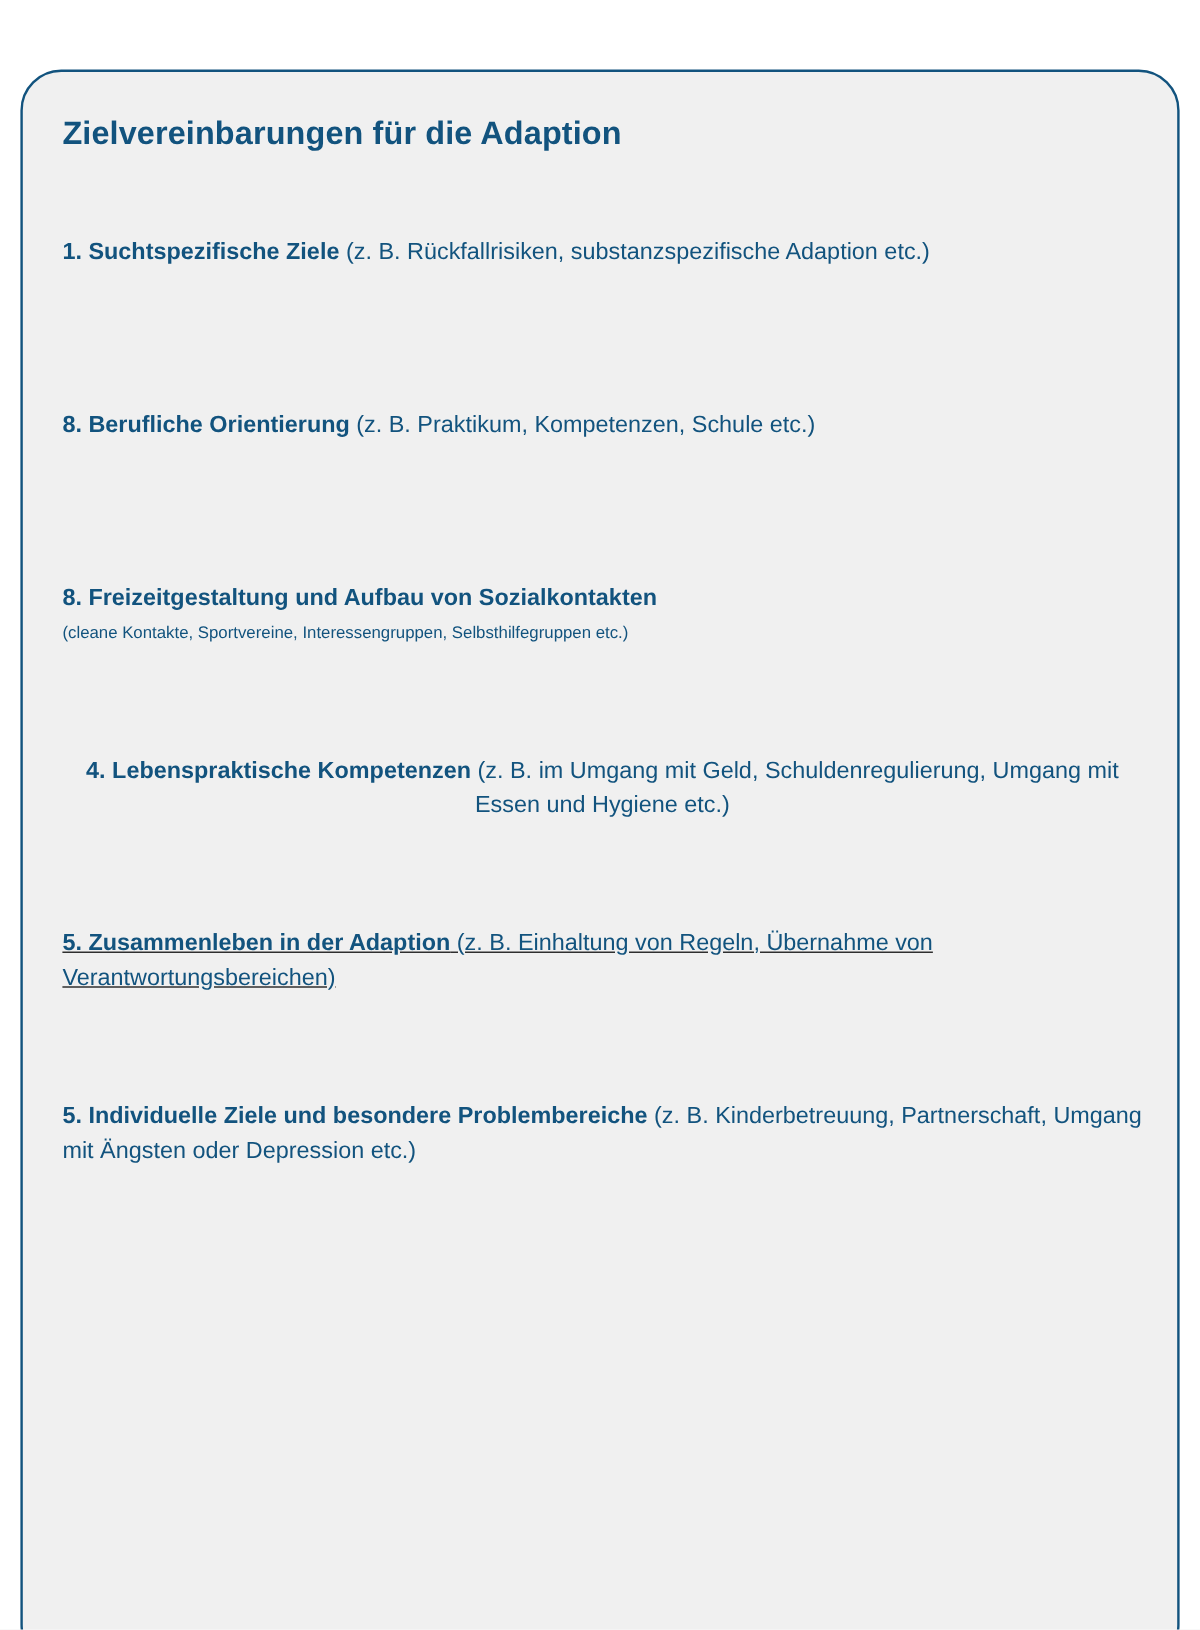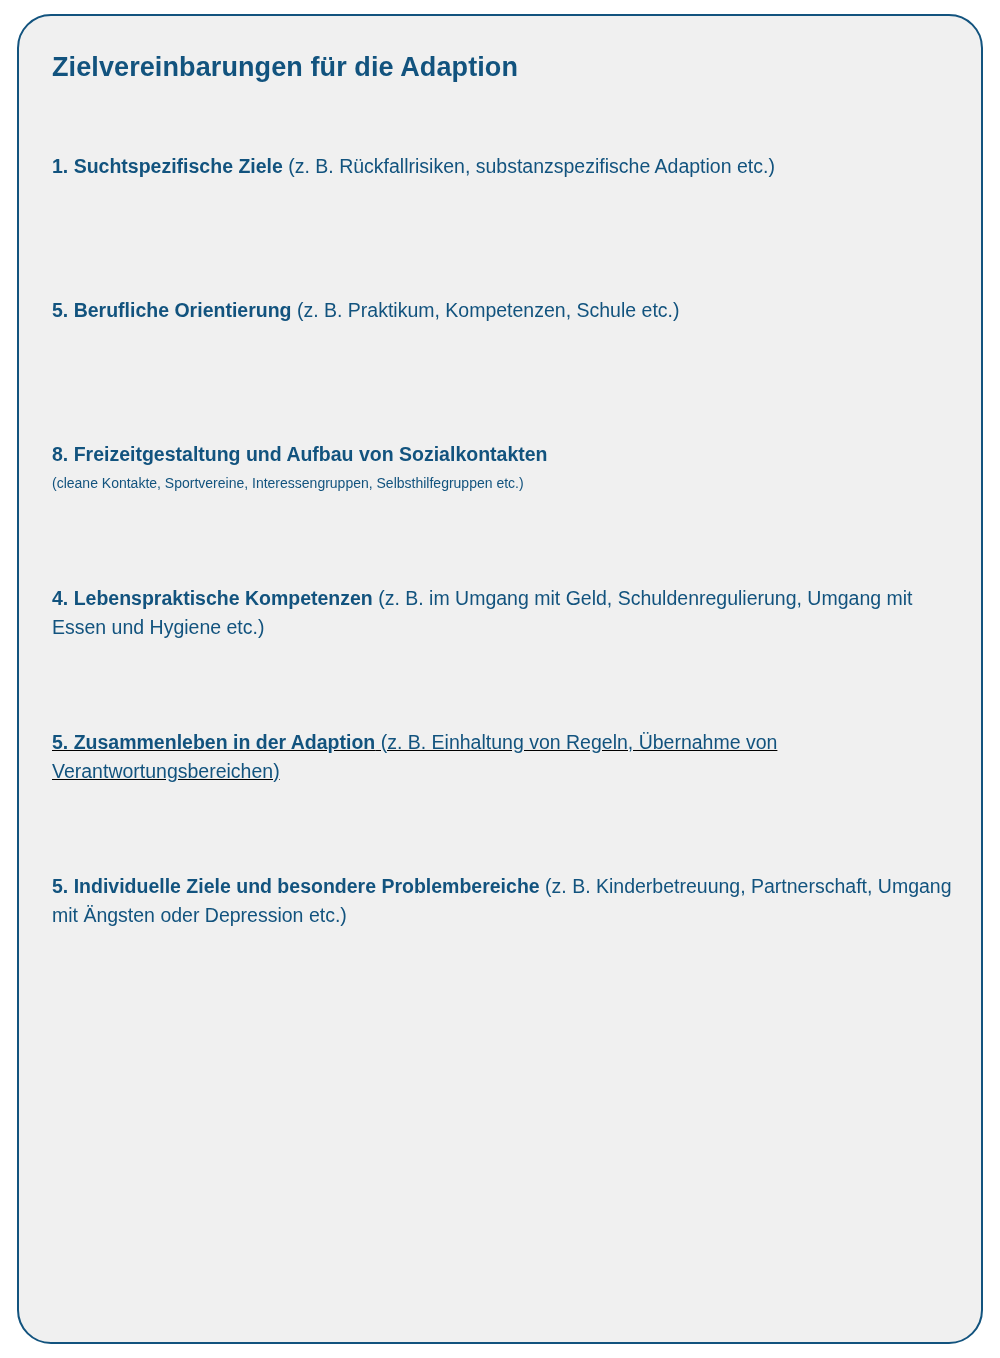--- a/index.html
+++ b/index.html
@@ -11,20 +11,21 @@
     height: 1358px;
     background: #ffffff;
     font-family: "Liberation Sans", sans-serif;
     -webkit-font-smoothing: antialiased;
   }
   .page {
     position: relative;
     width: 1000px;
     height: 1010px;
     box-sizing: border-box;
+    margin-top: 44px;
   }
   .card {
     position: absolute;
     left: 17px;
     top: 14px;
     width: 966px;
     height: 1330px;
     box-sizing: border-box;
     background: #f0f0f0;
     border: 2px solid #12537e;
@@ -65,41 +66,41 @@
     display: block;
     font-size: 14px;
     line-height: 29px;
     color: #12537e;
     font-weight: normal;
   }
   
   .goal-item.g1 { margin-bottom: 115px; }
   .goal-item.g2 { margin-bottom: 115px; }
   .goal-item.g3 { margin-bottom: 86px; }
-  .goal-item.g4 { margin-bottom: 86px; }
+  .goal-item.g4 { margin-bottom: 86px; text-align: center; }
   .goal-item.g5 { margin-bottom: 86px; text-decoration: underline; }
   .goal-item.g6 { margin-bottom: 86px; }
   .goal-item.g7 { margin-bottom: 0; }
 </style>
 </head>
 <body>
 
 <div class="page">
   <div class="card">
 
     <div class="card-title">Zielvereinbarungen für die Adaption</div>
 
     <div class="goal-list">
 
       <div class="goal-item g1">
         <p class="goal-line"><span class="goal-head">1. Suchtspezifische Ziele</span><span class="goal-detail"> (z. B. Rückfallrisiken, substanzspezifische Adaption etc.)</span></p>
       </div>
 
       <div class="goal-item g2">
-        <p class="goal-line"><span class="goal-head">5. Berufliche Orientierung</span><span class="goal-detail"> (z. B. Praktikum, Kompetenzen, Schule etc.)</span></p>
+        <p class="goal-line"><span class="goal-head">8. Berufliche Orientierung</span><span class="goal-detail"> (z. B. Praktikum, Kompetenzen, Schule etc.)</span></p>
       </div>
 
       <div class="goal-item g3">
         <p class="goal-line"><span class="goal-head">8. Freizeitgestaltung und Aufbau von Sozialkontakten</span><span class="goal-detail"></span><span class="goal-sub">(cleane Kontakte, Sportvereine, Interessengruppen, Selbsthilfegruppen etc.)</span></p>
       </div>
 
       <div class="goal-item g4">
         <p class="goal-line"><span class="goal-head">4. Lebenspraktische Kompetenzen</span><span class="goal-detail"> (z. B. im Umgang mit Geld, Schuldenregulierung, Umgang mit Essen und Hygiene etc.)</span></p>
       </div>
 

